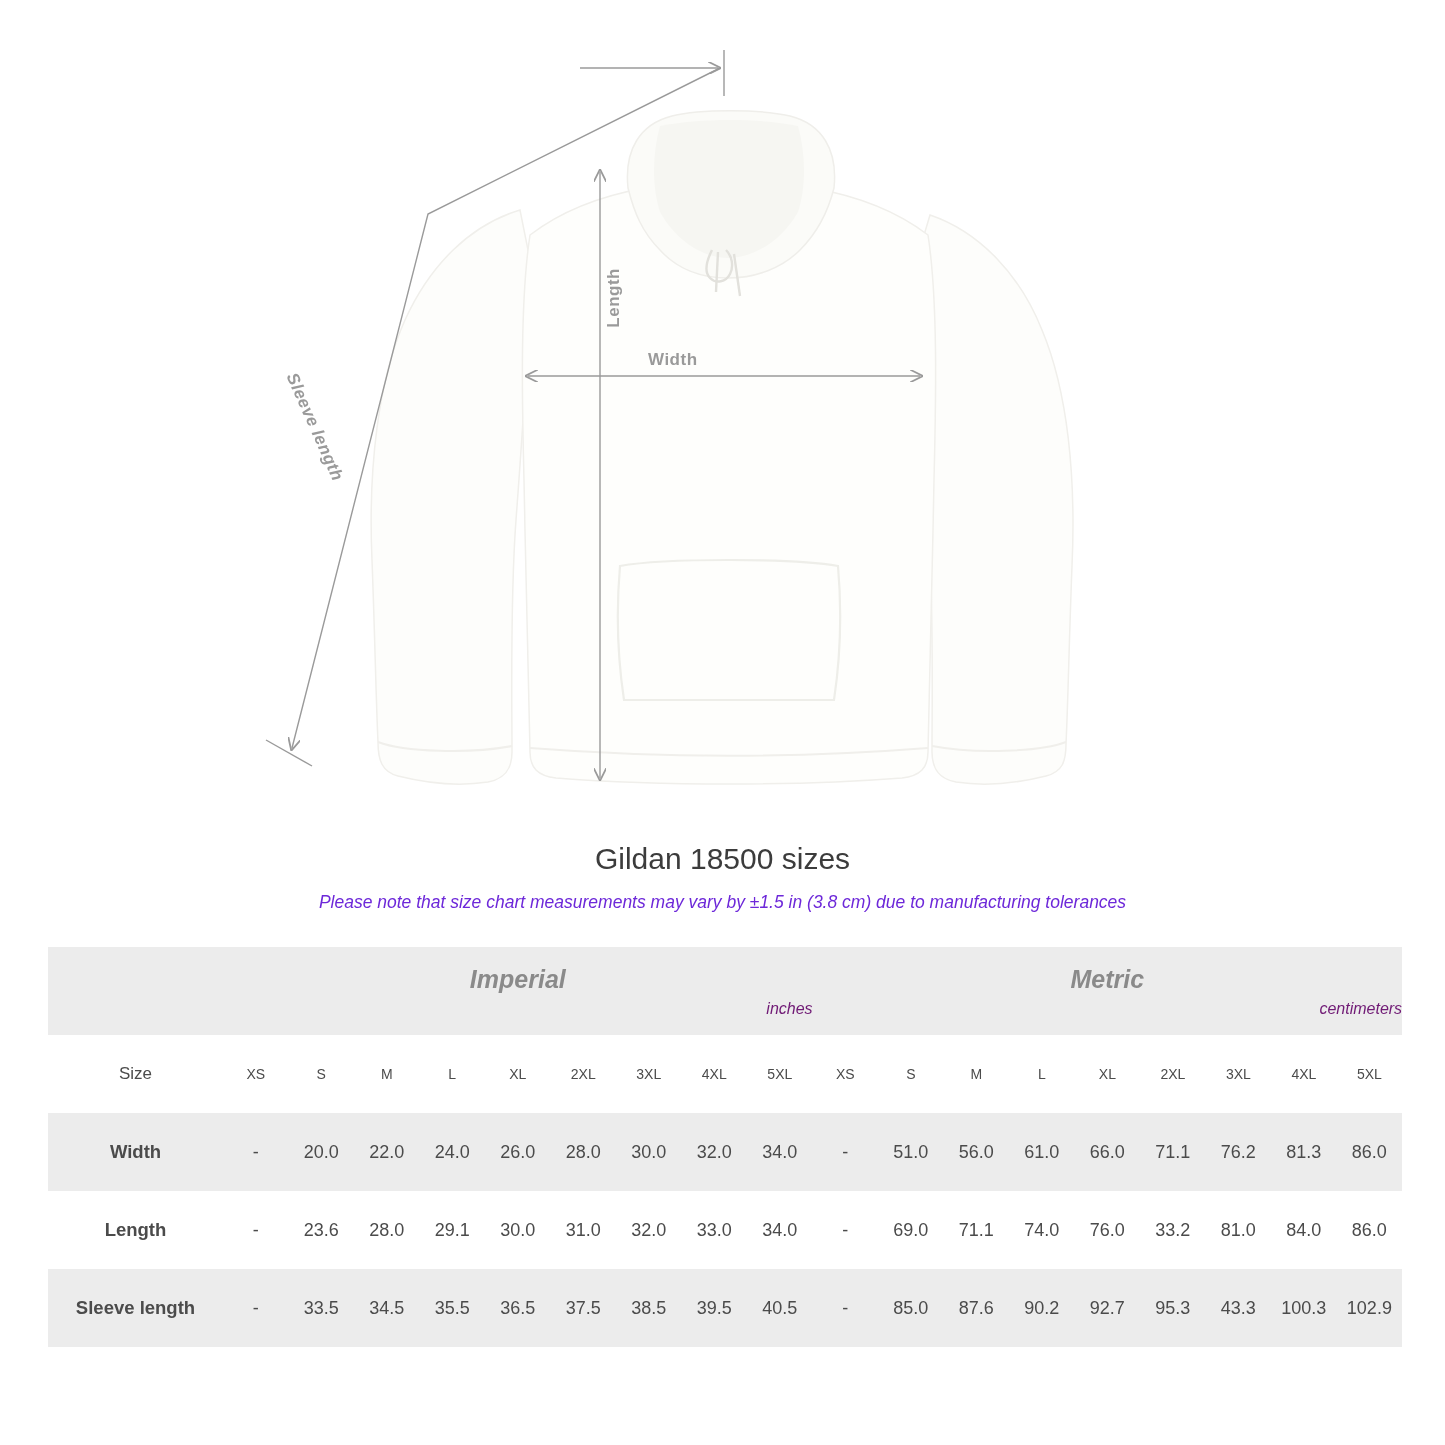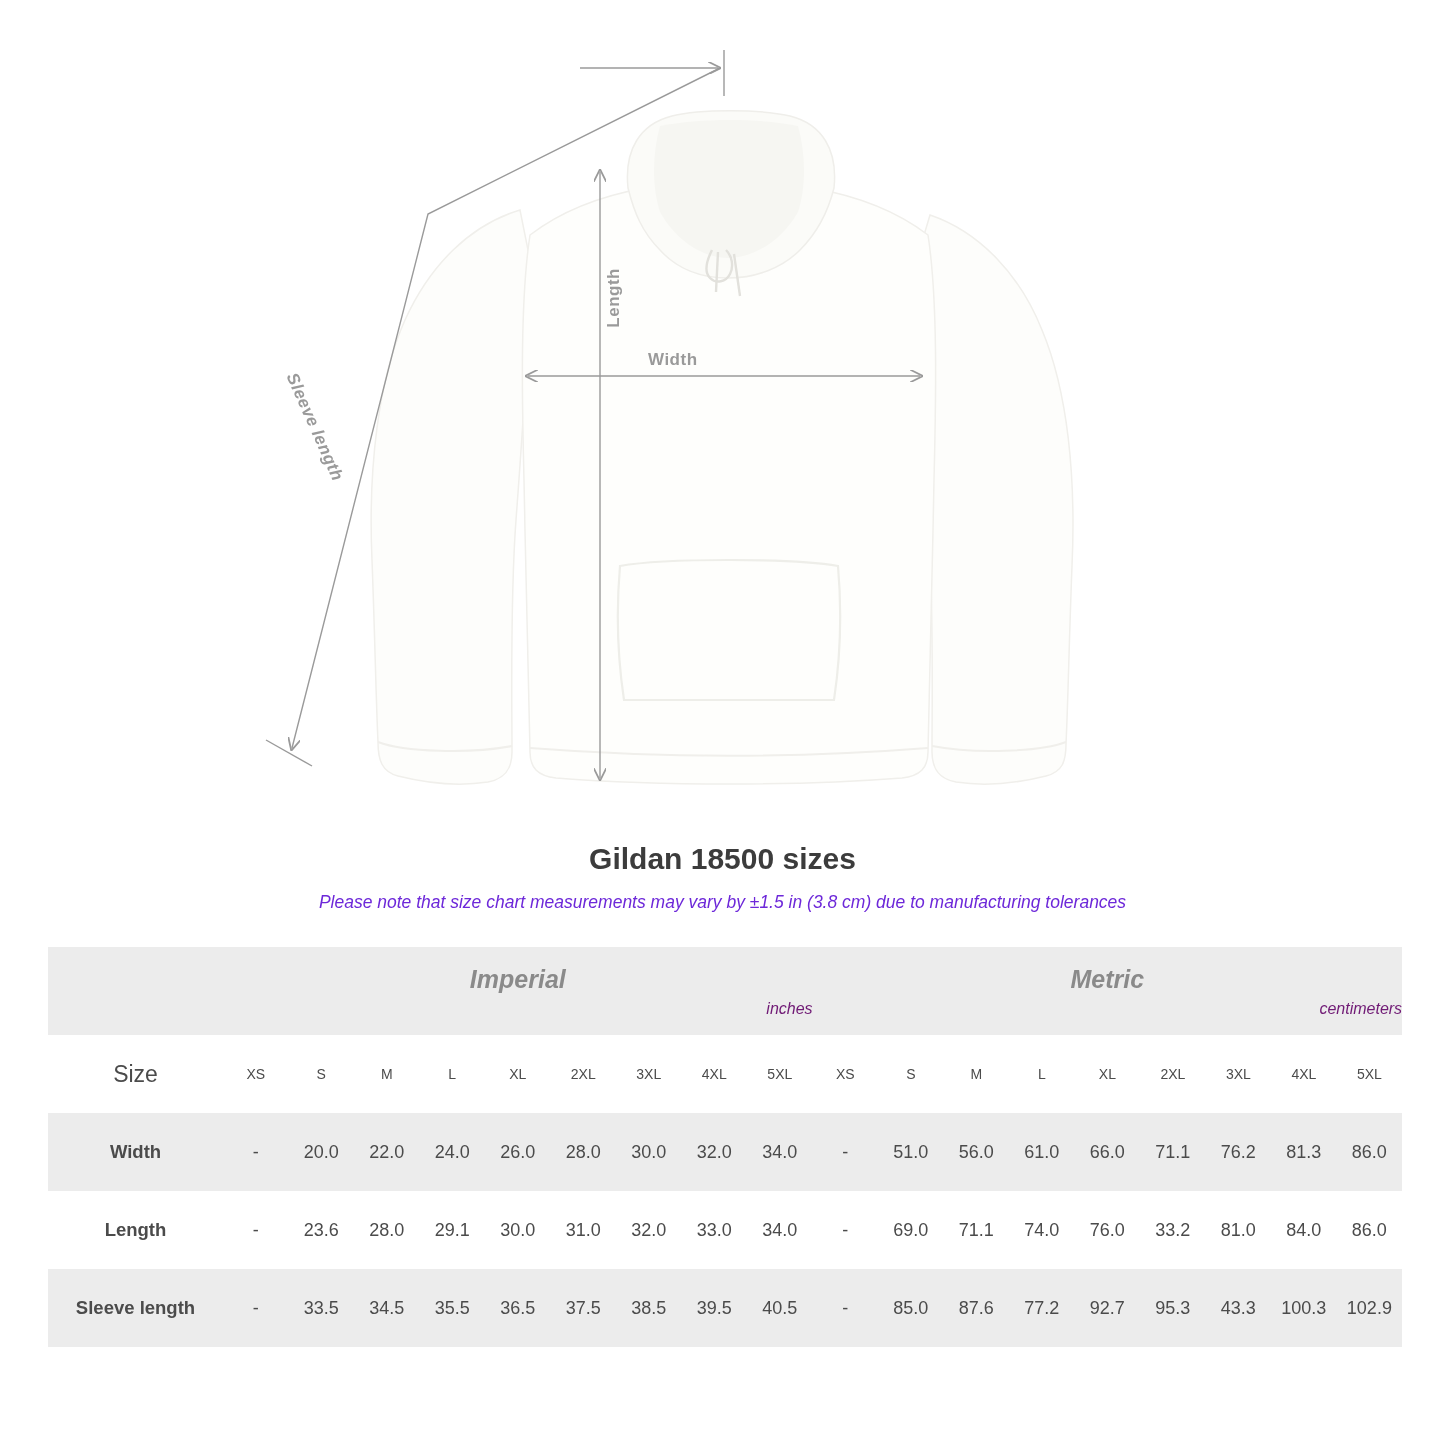--- a/index.html
+++ b/index.html
@@ -61,21 +61,21 @@
     white-space: nowrap;
   }
 
   
   .title-block {
     text-align: center;
     margin-top: 12px;
   }
   .chart-title {
     font-size: 30px;
-    font-weight: bold;
+    font-weight: normal;
     color: #3c3c3c;
     margin: 0;
   }
   .chart-note {
     font-size: 17.5px;
     font-style: italic;
     color: #6d28d9;
     margin: 16px 0 0 0;
   }
 
@@ -115,21 +115,21 @@
 
   .head-row td {
     height: 78px;
     font-size: 14px;
     font-weight: bold;
     color: #4b4b4b;
     background: #ffffff;
     vertical-align: middle;
   }
   .head-row td.rowhead {
-    font-size: 23px;
+    font-size: 17px;
   }
 
   .data-row td {
     height: 78px;
     font-size: 18px;
     color: #4b4b4b;
     vertical-align: middle;
   }
   .data-row td.rowhead {
     font-weight: bold;
@@ -343,21 +343,21 @@
           <td>34.5</td>
           <td>35.5</td>
           <td>36.5</td>
           <td>37.5</td>
           <td>38.5</td>
           <td>39.5</td>
           <td>40.5</td>
           <td>-</td>
           <td>85.0</td>
           <td>87.6</td>
-          <td>77.2</td>
+          <td>90.2</td>
           <td>92.7</td>
           <td>95.3</td>
           <td>43.3</td>
           <td>100.3</td>
           <td>102.9</td>
         </tr>
       </tbody>
     </table>
   </div>
 

